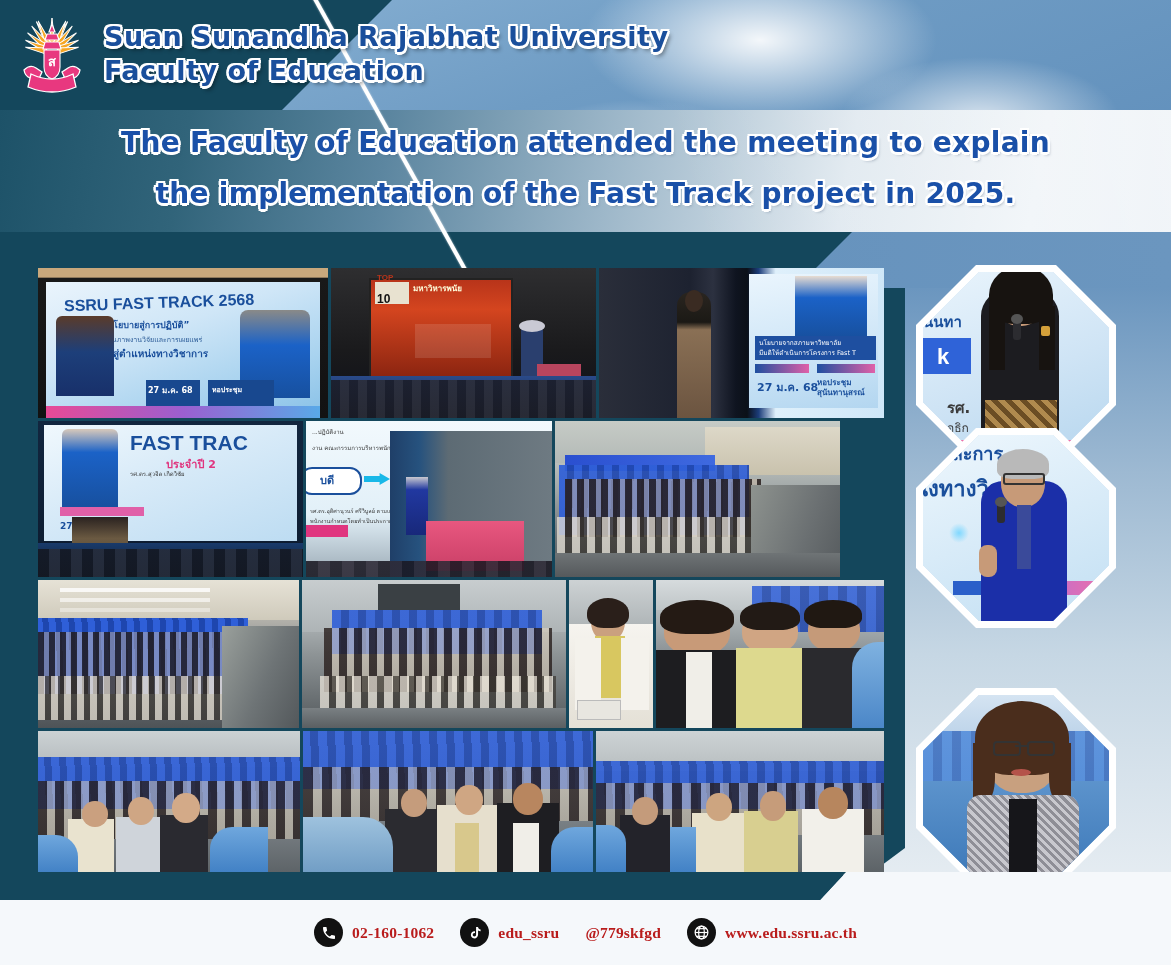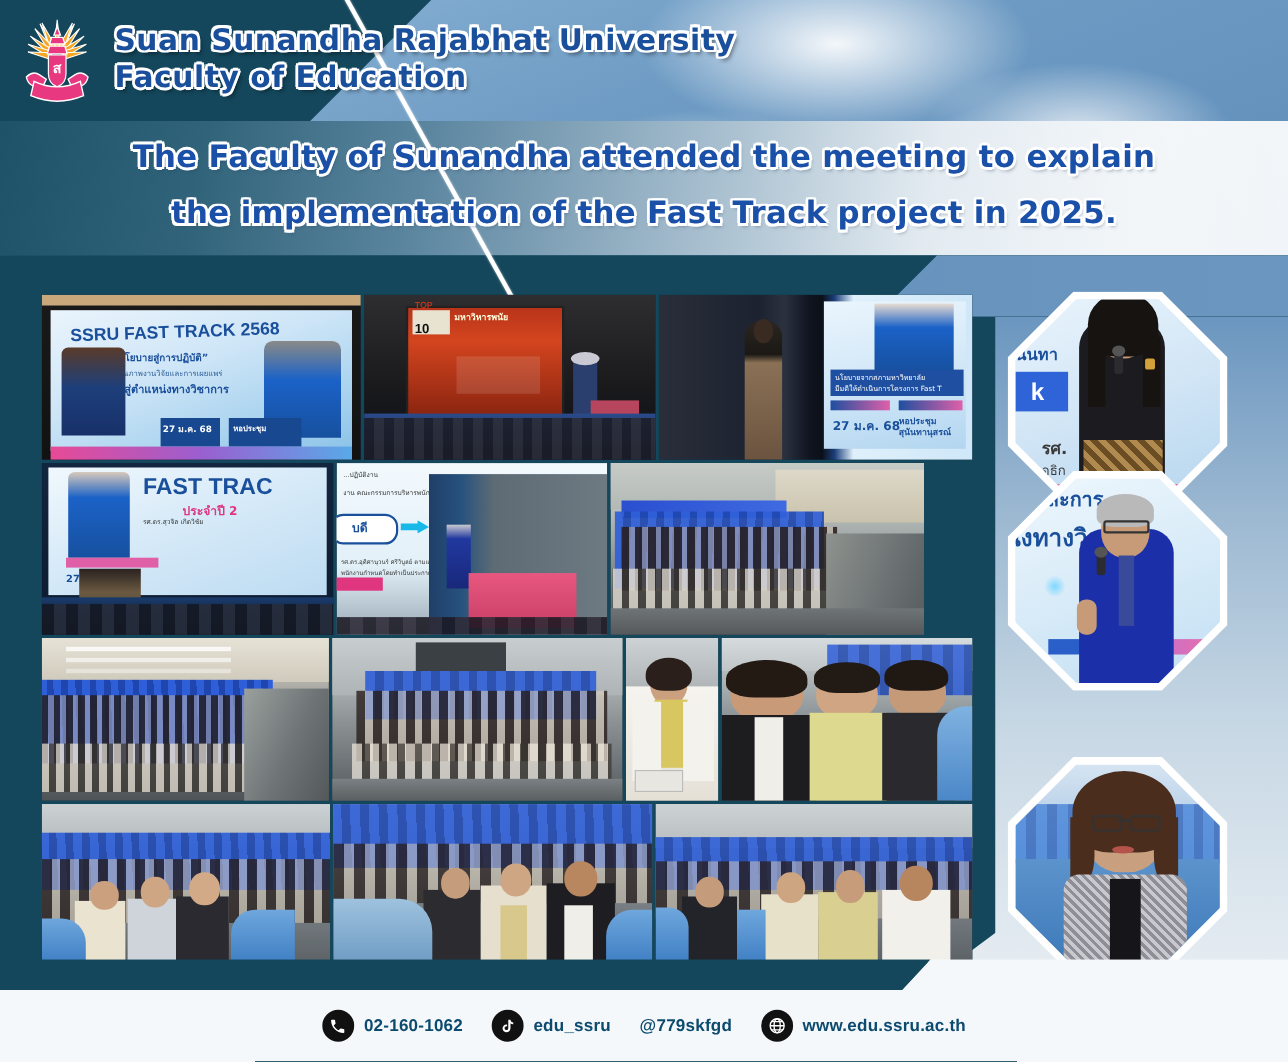--- a/index.html
+++ b/index.html
@@ -124,22 +124,22 @@
     background:#f5f8fb;
     display:flex;align-items:center;justify-content:center;gap:26px;
   }
   .fitem{display:flex;align-items:center;gap:9px;}
   .fico{
     width:29px;height:29px;border-radius:50%;background:#111;
     display:flex;align-items:center;justify-content:center;flex:0 0 auto;
   }
   .fico svg{display:block;}
   .ftxt{
-    font-family:Liberation Sans, sans-serif;
-    font-weight:bold;font-size:15.5px;color:#0c4a6e;white-space:nowrap;letter-spacing:.2px;
+    font-family:Liberation Serif, serif;
+    font-weight:bold;font-size:15.5px;color:#b91c1c;white-space:nowrap;letter-spacing:.2px;
   }
   .ftxt.thai{font-size:16px;}
 
   
   .footer-edge{
     position:absolute;left:0;top:872px;width:1171px;height:28px;
     background:#14475c;
     clip-path:polygon(0 0, 846px 0, 820px 28px, 0 28px);
   }
   .footer-edge-right{
@@ -204,21 +204,21 @@
         </g>
       </svg>
     </div>
     <div class="brand-text">
       <div class="brand-line">Suan Sunandha Rajabhat University</div>
       <div class="brand-line">Faculty of Education</div>
     </div>
   </div>
 
   <div class="main-title">
-    <div>The Faculty of Sunandha attended the meeting to explain</div>
+    <div>The Faculty of Education attended the meeting to explain</div>
     <div>the implementation of the Fast Track project in 2025.</div>
   </div>
 
   <div class="body-bg-sky"></div>
   <div class="body-teal"></div>
 
   <div class="collage">
 
     <div class="prow" style="height:150px;">
       <div class="ph" style="width:290px;">

